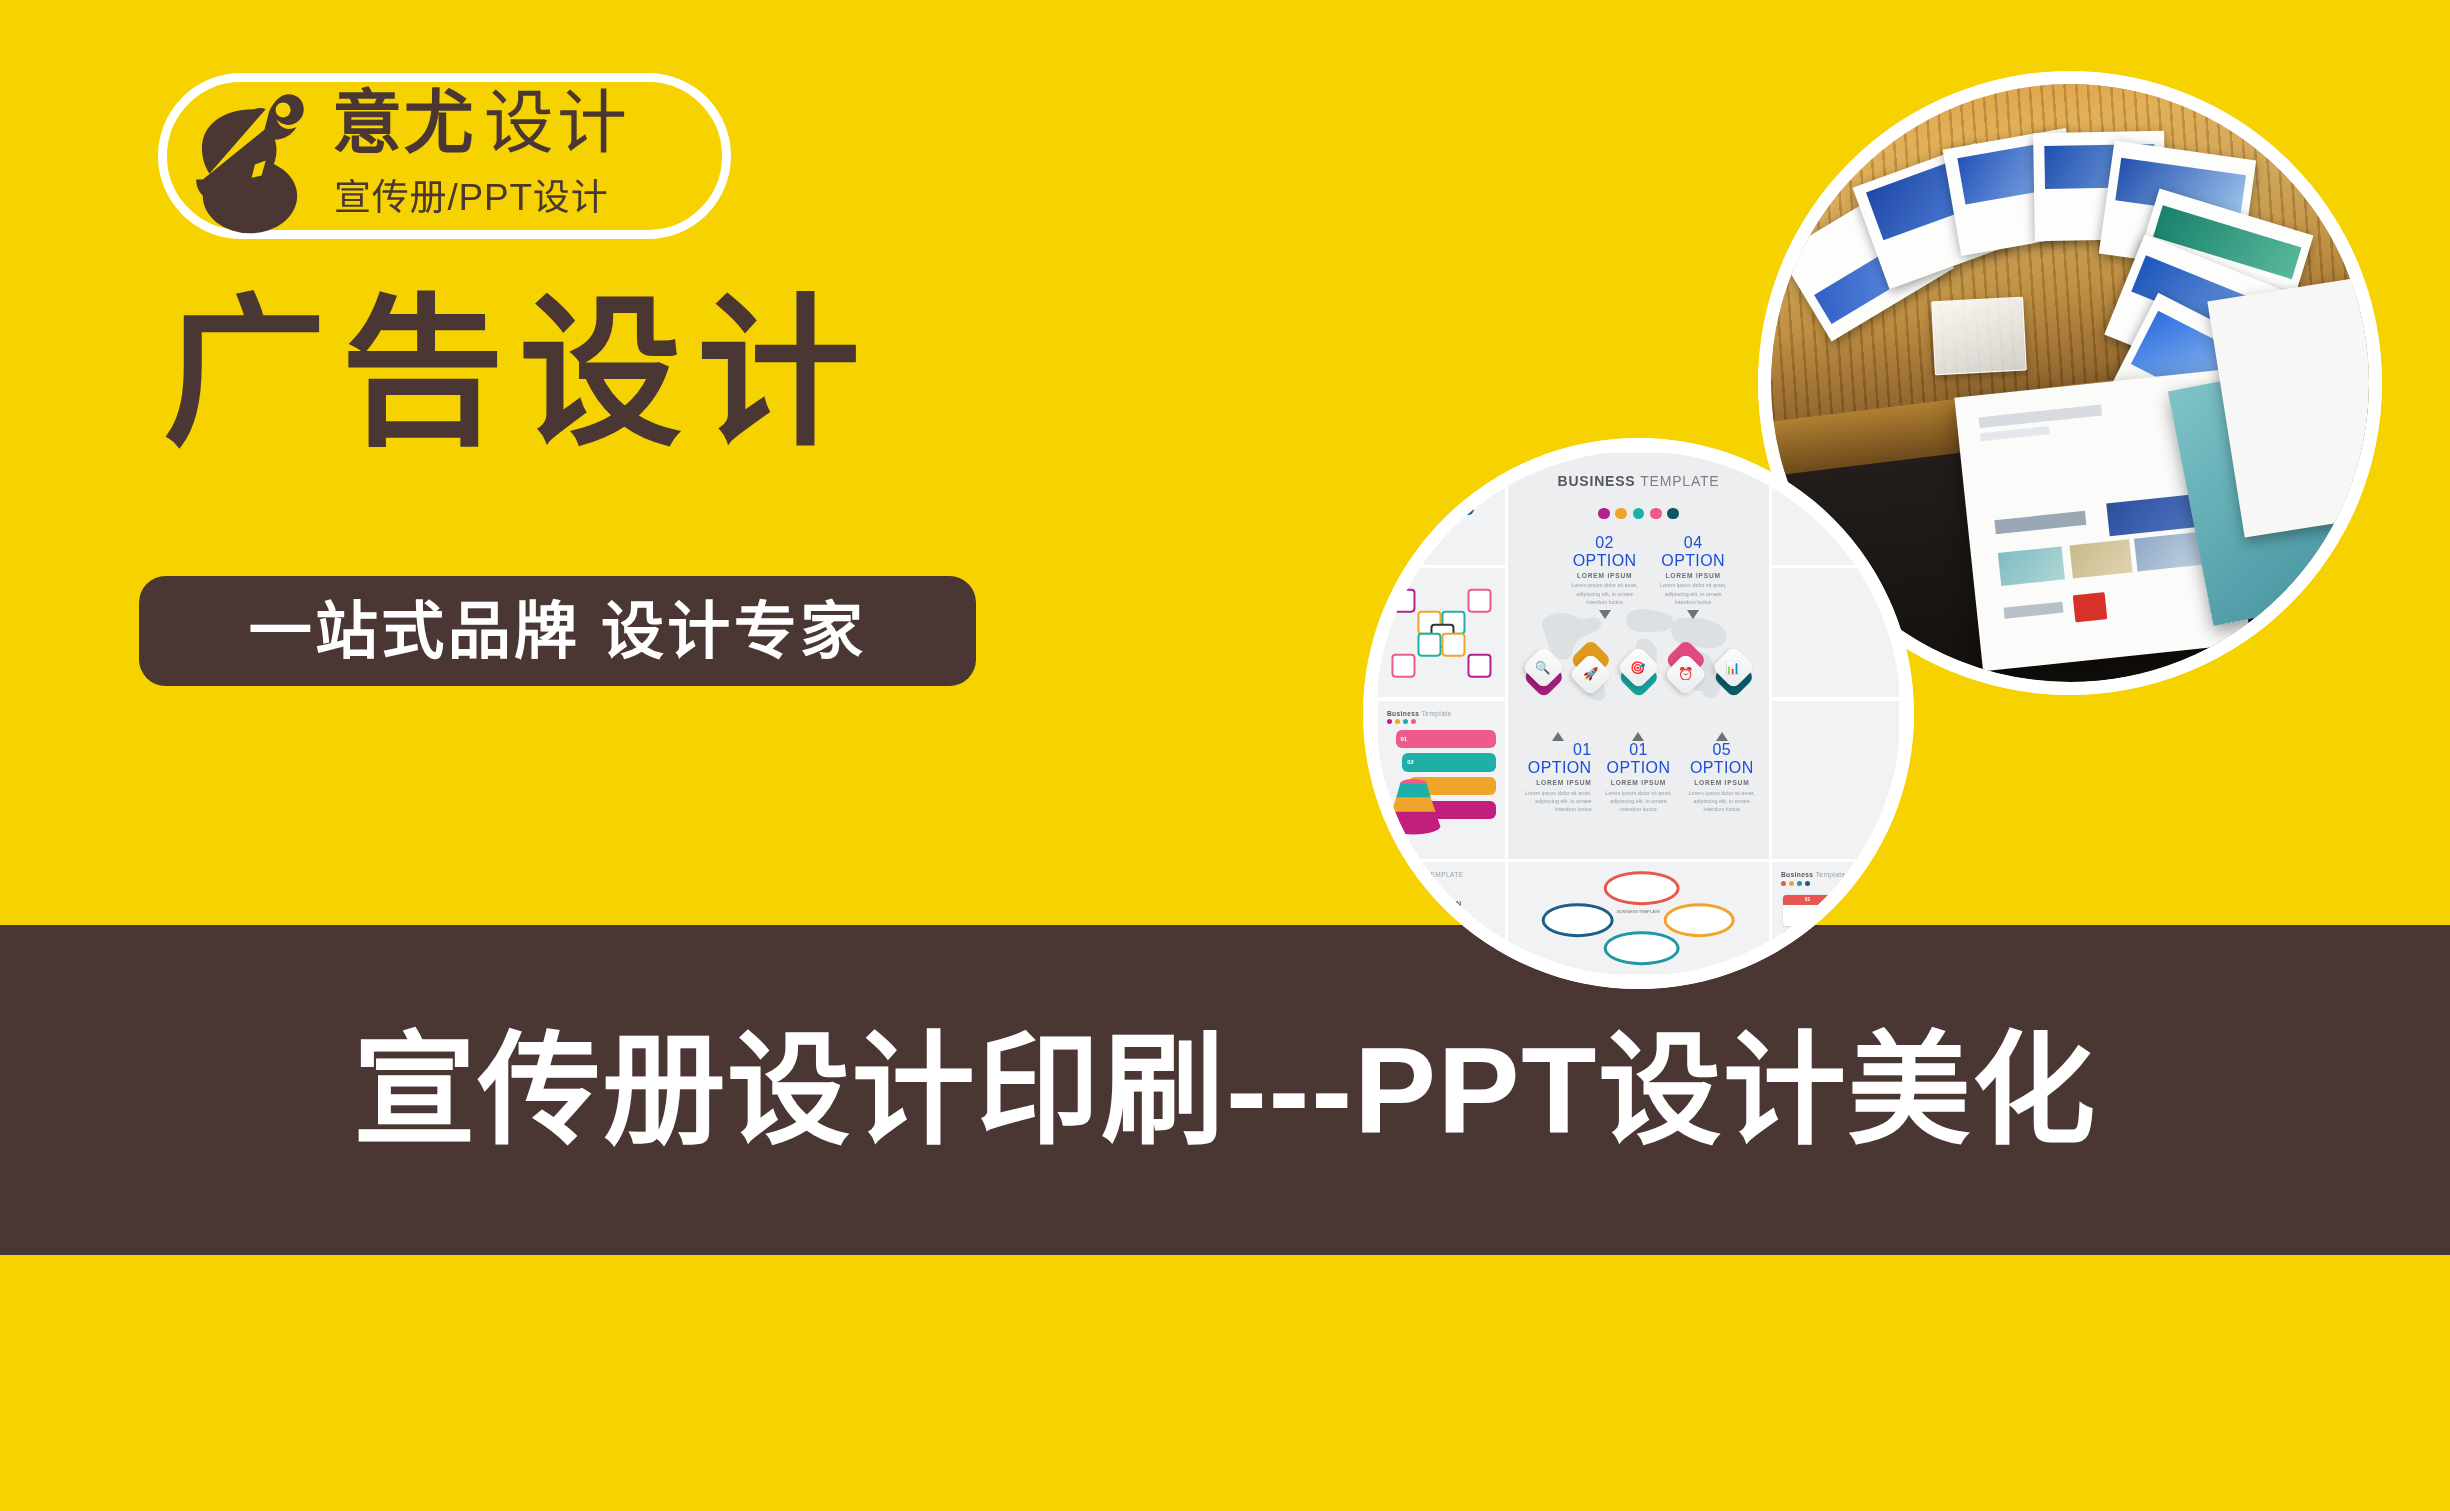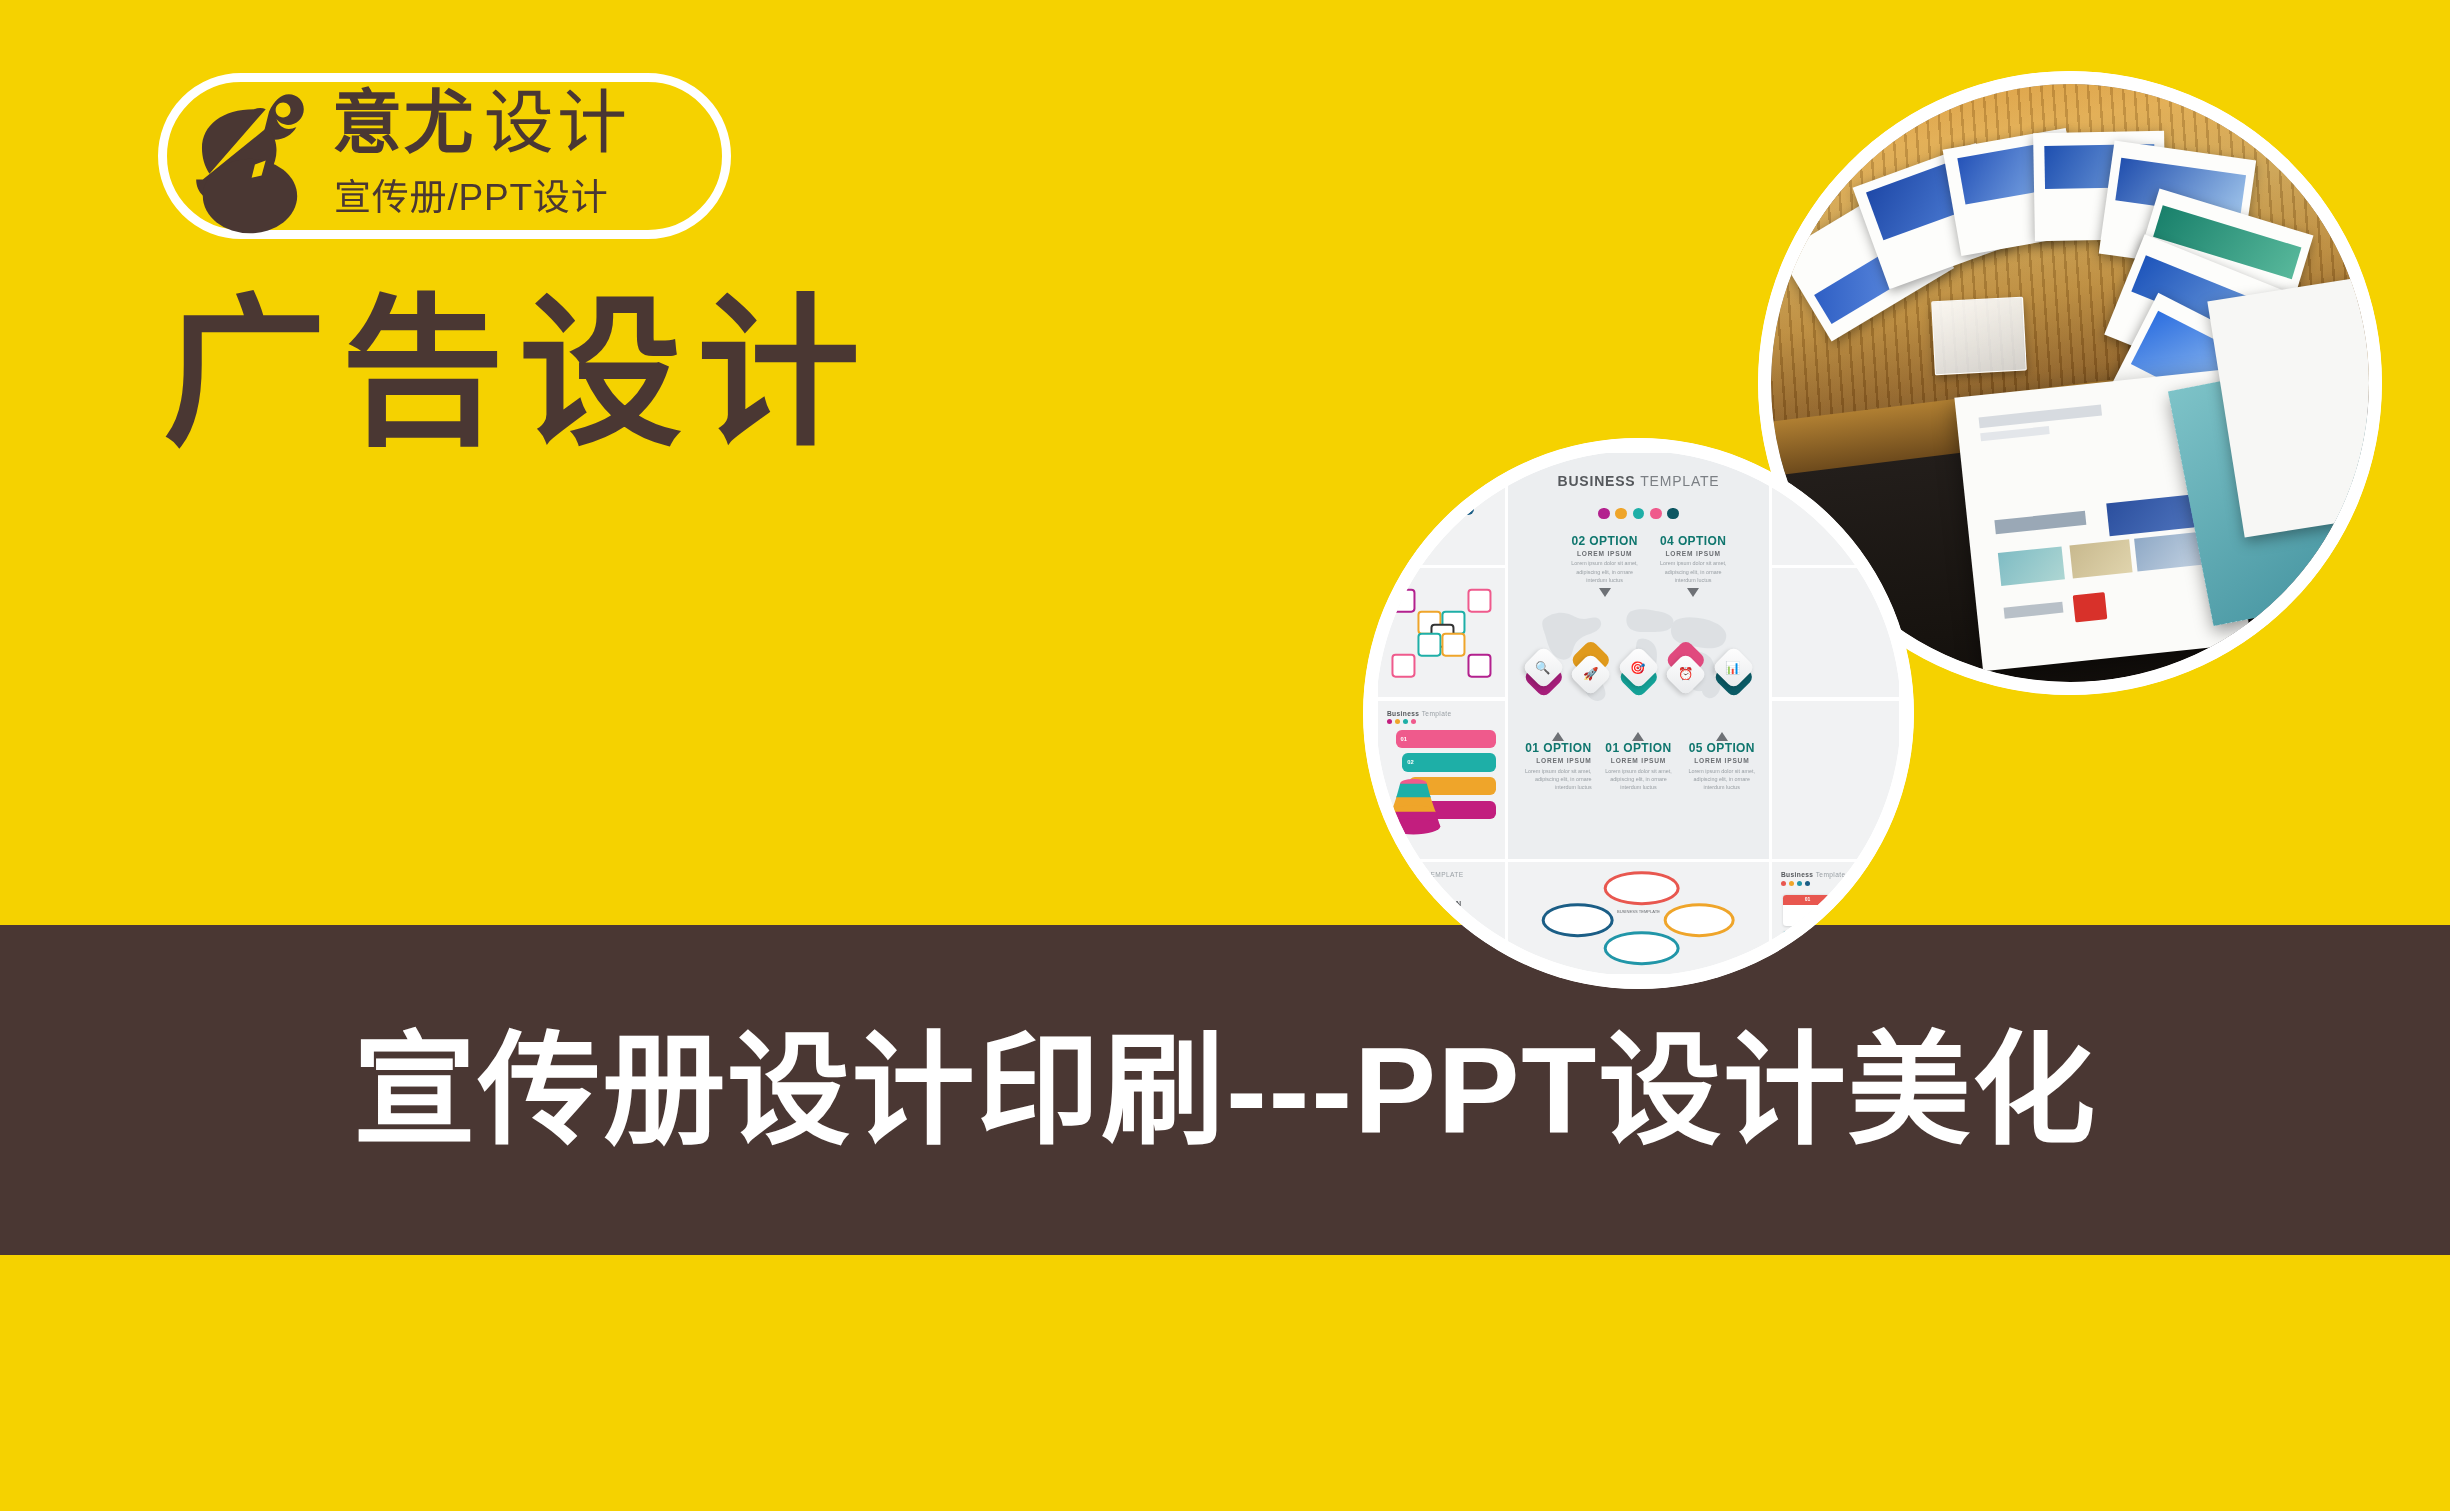--- a/index.html
+++ b/index.html
@@ -130,21 +130,21 @@
     position:absolute;left:0;right:0;top:5%;text-align:center;
     font-size:14px;font-weight:bold;color:#55585c;letter-spacing:0.8px;
   }
   .tpl-head .thin{font-weight:300;color:#7b7f84;}
   .dots{position:absolute;left:0;right:0;top:13.5%;display:flex;justify-content:center;gap:5.8px;}
   .dots span{width:11.6px;height:11.6px;border-radius:50%;display:block;}
   .worldmap{
     position:absolute;left:4%;top:23%;width:92%;height:50%;opacity:.5;
   }
   .opt{position:absolute;text-align:center;width:26%;}
-  .opt .t{font-size:12px;font-weight:bold;color:#0f766e;letter-spacing:0.4px;}
+  .opt .t{font-size:16px;font-weight:normal;color:#1d4ed8;letter-spacing:0.4px;}
   .opt .s{font-size:6.6px;font-weight:bold;color:#6b6e72;letter-spacing:0.8px;margin-top:1.7px;}
   .opt .p{font-size:5.4px;color:#9aa0a5;line-height:1.55;margin-top:2.5px;}
   .tri{width:0;height:0;margin:3.3px auto 0;}
   .tri.dn{border-left:6.6px solid transparent;border-right:6.6px solid transparent;border-top:9px solid #6e7176;}
   .tri.up{border-left:6.6px solid transparent;border-right:6.6px solid transparent;border-bottom:9px solid #6e7176;}
   .dia-row{position:absolute;left:6%;top:40.5%;width:88%;height:26%;display:flex;justify-content:space-between;align-items:center;}
   .dia{position:relative;width:17%;padding-bottom:17%;}
   .dia b{
     position:absolute;left:12%;top:28%;width:76%;height:76%;
     transform:rotate(45deg);border-radius:7.5px;display:block;
@@ -192,20 +192,23 @@
   </div>
 
   <div class="logo-title">
     <span class="lt-bold">意尤</span>
     <span class="lt-thin">设计</span>
   </div>
   <div class="logo-sub">宣传册/PPT设计</div>
 
   <div class="headline">广告设计</div>
 
+  <div class="badge">
+    <span class="badge-text">一站式品牌 设计专家</span>
+  </div>
 
   <div class="circle" id="ppt-circle">
     <div class="clip">
       <div class="ppt-grid">
 
         <div class="slide">
           <div class="mini">
             <div class="bar" style="background:#EFA52A;width:95%;"></div>
             <div class="bar" style="background:#1EAFA7;width:88%;"></div>
             <div class="bar" style="background:#1B5E86;width:80%;"></div>

